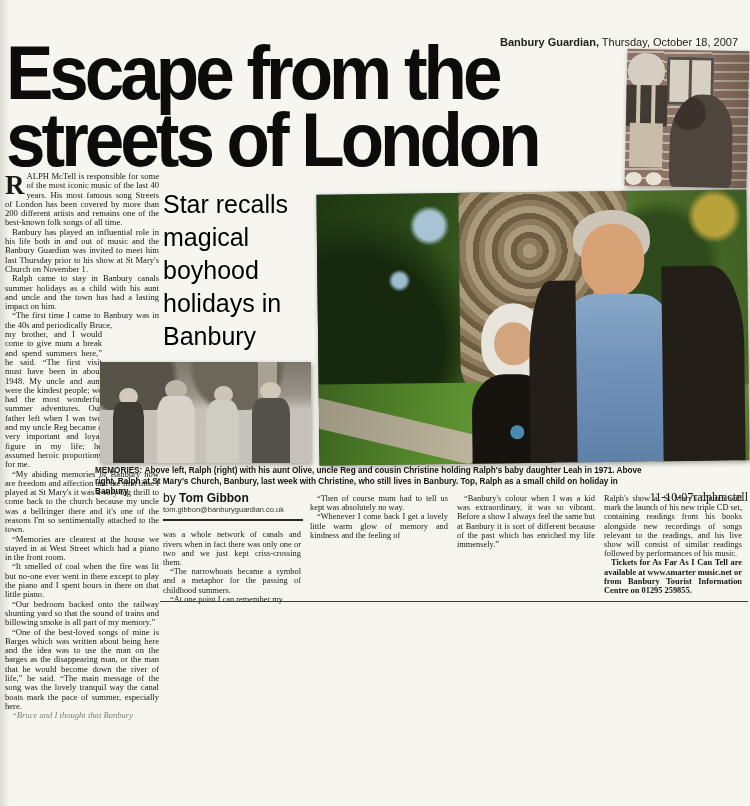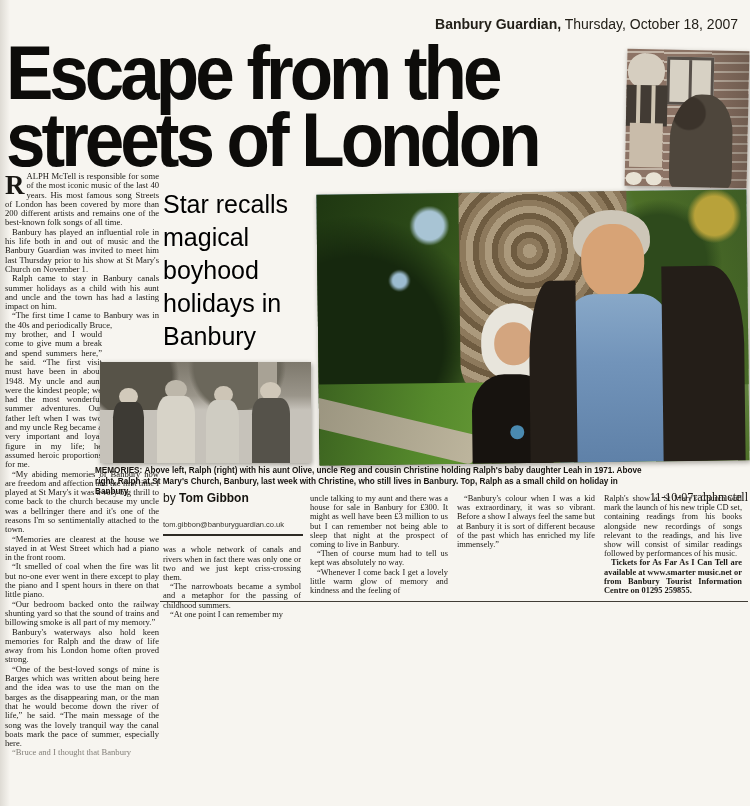--- a/index.html
+++ b/index.html
@@ -1,38 +1,38 @@
 <!DOCTYPE html>
 <html><head>
 <meta charset="utf-8">
 <style>
   html,body{margin:0;padding:0;background:#e9e7e2;}
   .page{position:relative;width:750px;height:806px;background:#f7f5f0;overflow:hidden;
         font-family:"Liberation Serif",serif;color:#1a1814;}
   .page::before{content:"";position:absolute;left:0;top:0;width:10px;height:100%;
         background:linear-gradient(90deg,#dedbd4,#f7f5f0);}
   
-  .masthead{position:absolute;right:12px;top:16px;font-family:"Liberation Sans",sans-serif;
-        font-size:14px;color:#232019;white-space:nowrap;}
+  .masthead{position:absolute;right:12px;top:36px;font-family:"Liberation Sans",sans-serif;
+        font-size:11px;color:#232019;white-space:nowrap;}
   .masthead b{font-weight:bold;}
   
   .headline{position:absolute;left:6px;top:40px;width:630px;
         font-family:"Liberation Sans",sans-serif;font-weight:bold;color:#0d0c0a;
         font-size:71px;line-height:63px;letter-spacing:-4px;transform:scaleY(1.06);transform-origin:top left;}
   
   .standfirst{position:absolute;left:163px;top:188px;width:150px;
         font-family:"Liberation Sans",sans-serif;font-size:25px;line-height:33px;color:#000000;}
   
   .leftcol{position:absolute;left:5px;top:172px;width:154px;font-size:8.6px;line-height:9.3px;
         text-align:justify;}
   .leftcol p{margin:0;text-indent:7px;}
   .leftcol p.nofirst{text-indent:0;}
   .leftcol .narrowblock{width:97px;}
   .dropcap{float:left;font-size:27px;line-height:22px;font-weight:bold;padding:2px 2px 0 0;}
-  .faded{color:#5a564e;opacity:.75;filter:blur(.3px);}
+  .faded{color:#5a564e;opacity:.75;filter:blur(.3px);font-style:italic;}
   
   .photo{position:absolute;overflow:hidden;box-shadow:1px 2px 5px rgba(40,35,28,.4);}
   .photo *{position:absolute;}
   .photo-boy{left:626px;top:50px;width:122px;height:137px;transform:rotate(1.2deg);
         background:repeating-linear-gradient(0deg,#8c7365 0 7px,#c2b4a6 7px 9px);}
   .pb-shade{right:0;top:0;width:45%;height:100%;background:linear-gradient(90deg,transparent,rgba(60,50,40,.35));}
   .pb-window{left:33%;top:5%;width:33%;height:31%;background:
         linear-gradient(90deg,transparent 46%,#57504a 46% 54%,transparent 54%),#d7d1c4;border:3px solid #57504a;}
   .pb-boy-head{left:1%;top:3%;width:30%;height:26%;background:#d6cec0;border-radius:48%;}
   .pb-boy-body{left:-2%;top:26%;width:36%;height:30%;background:
@@ -89,21 +89,21 @@
   .caption .credit{float:right;font-family:"Liberation Serif",serif;font-weight:normal;
         font-size:12px;margin-top:26px;margin-left:6px;}
   
   .bodygrid{position:absolute;left:163px;top:494px;width:585px;display:flex;gap:9px;}
   .bcol{width:138px;font-size:8.4px;line-height:9.2px;text-align:justify;}
   .bcol p{margin:0;text-indent:7px;}
   .bcol p.nofirst{text-indent:0;}
   .byline{font-family:"Liberation Sans",sans-serif;margin-bottom:9px;}
   .byline .by-name{font-size:12px;color:#15130f;}
   .byline .by-name b{font-weight:bold;}
-  .byline .by-email{font-size:7.5px;color:#35322b;margin-top:17px;}
+  .byline .by-email{font-size:7.5px;color:#35322b;margin-top:2px;}
   .byline .by-rule{width:140px;border-top:2px solid #2e2b25;margin-top:5px;}
   .tickets{font-weight:bold;}
   .endrule{position:absolute;left:160px;top:601px;width:588px;border-top:1.5px solid #413d36;}
 </style>
 </head>
 <body>
 
 <div class="page">
 
   <div class="masthead">
@@ -133,21 +133,20 @@
     <p>Banbury has played an influential role in his life both in and out of music and the Banbury Guardian was invited to meet him last Thursday prior to his show at St Mary's Church on November 1.</p>
     <p>Ralph came to stay in Banbury canals summer holidays as a child with his aunt and uncle and the town has had a lasting impact on him.</p>
     <p>“The first time I came to Banbury was in the 40s and periodically Bruce,</p>
     <div class="narrowblock">
       <p class="nofirst">my brother, and I would come to give mum a break and spend summers here,” he said. “The first visit must have been in about 1948. My uncle and aunt were the kindest people; we had the most wonderful summer adventures. Our father left when I was two and my uncle Reg became a very important and loyal figure in my life; he assumed heroic proportions for me.</p>
     </div>
     <p>“My abiding memories of Banbury now are freedom and affection and the first time I played at St Mary's it was a very big thrill to come back to the church because my uncle was a bellringer there and it's one of the reasons I'm so sentimentally attached to the town.</p>
     <p>“Memories are clearest at the house we stayed in at West Street which had a piano in the front room.</p>
     <p>“It smelled of coal when the fire was lit but no-one ever went in there except to play the piano and I spent hours in there on that little piano.</p>
     <p>“Our bedroom backed onto the railway shunting yard so that the sound of trains and billowing smoke is all part of my memory.”</p>
-    <p>Banbury's waterways also hold keen memories for Ralph and the draw of life away from his London home often proved strong.</p>
     <p>“One of the best-loved songs of mine is Barges which was written about being here and the idea was to use the man on the barges as the disappearing man, or the man that he would become down the river of life,” he said. “The main message of the song was the lovely tranquil way the canal boats mark the pace of summer, especially here.</p>
     <p class="faded">“Bruce and I thought that Banbury</p>
   </div>
 
   <div class="photo photo-family">
     <div class="pf-foliage"></div>
     <div class="pf-trunk"></div>
     <div class="pf-m1-head"></div>
     <div class="pf-m1"></div>
     <div class="pf-w1-head"></div>
@@ -185,21 +184,20 @@
       <div class="byline">
         <div class="by-name"><span>by </span><b>Tom Gibbon</b></div>
         <div class="by-email">tom.gibbon@banburyguardian.co.uk</div>
         <div class="by-rule"></div>
       </div>
       <p class="nofirst">was a whole network of canals and rivers when in fact there was only one or two and we just kept criss-crossing them.</p>
       <p>“The narrowboats became a symbol and a metaphor for the passing of childhood summers.</p>
       <p>“At one point I can remember my</p>
     </div>
     <div class="bcol">
-      <p class="nofirst">uncle talking to my aunt and there was a house for sale in Banbury for £300. It might as well have been £3 million to us but I can remember not being able to sleep that night at the prospect of coming to live in Banbury.</p>
       <p>“Then of course mum had to tell us kept was absolutely no way.</p>
       <p>“Whenever I come back I get a lovely little warm glow of memory and kindness and the feeling of</p>
     </div>
     <div class="bcol">
       <p>“Banbury's colour when I was a kid was extraordinary, it was so vibrant. Before a show I always feel the same but at Banbury it is sort of different because of the past which has enriched my life immensely.”</p>
     </div>
     <div class="bcol">
       <p class="nofirst">Ralph's show at St Mary's Church will mark the launch of his new triple CD set, containing readings from his books alongside new recordings of songs relevant to the readings, and his live show will consist of similar readings followed by performances of his music.</p>
       <p class="tickets">Tickets for As Far As I Can Tell are available at www.smarter music.net or from Banbury Tourist Information Centre on 01295 259855.</p>
     </div>

